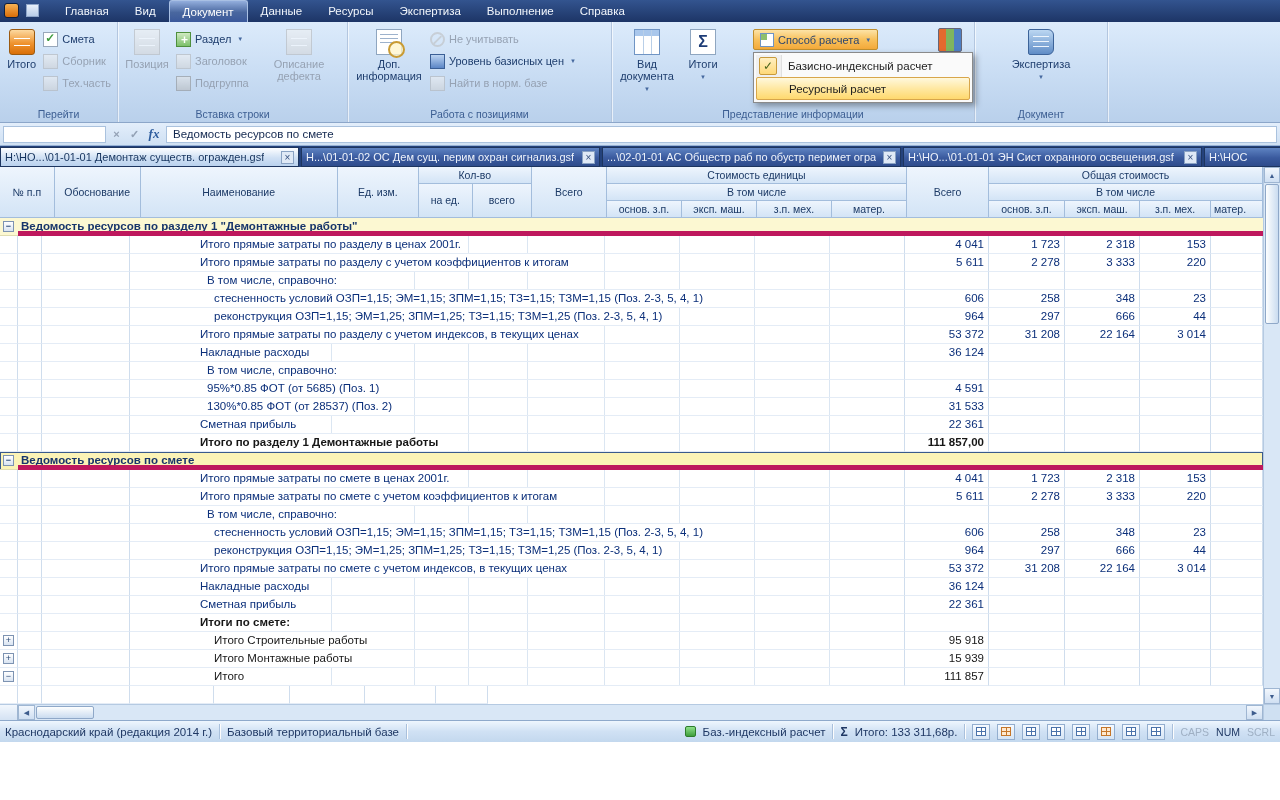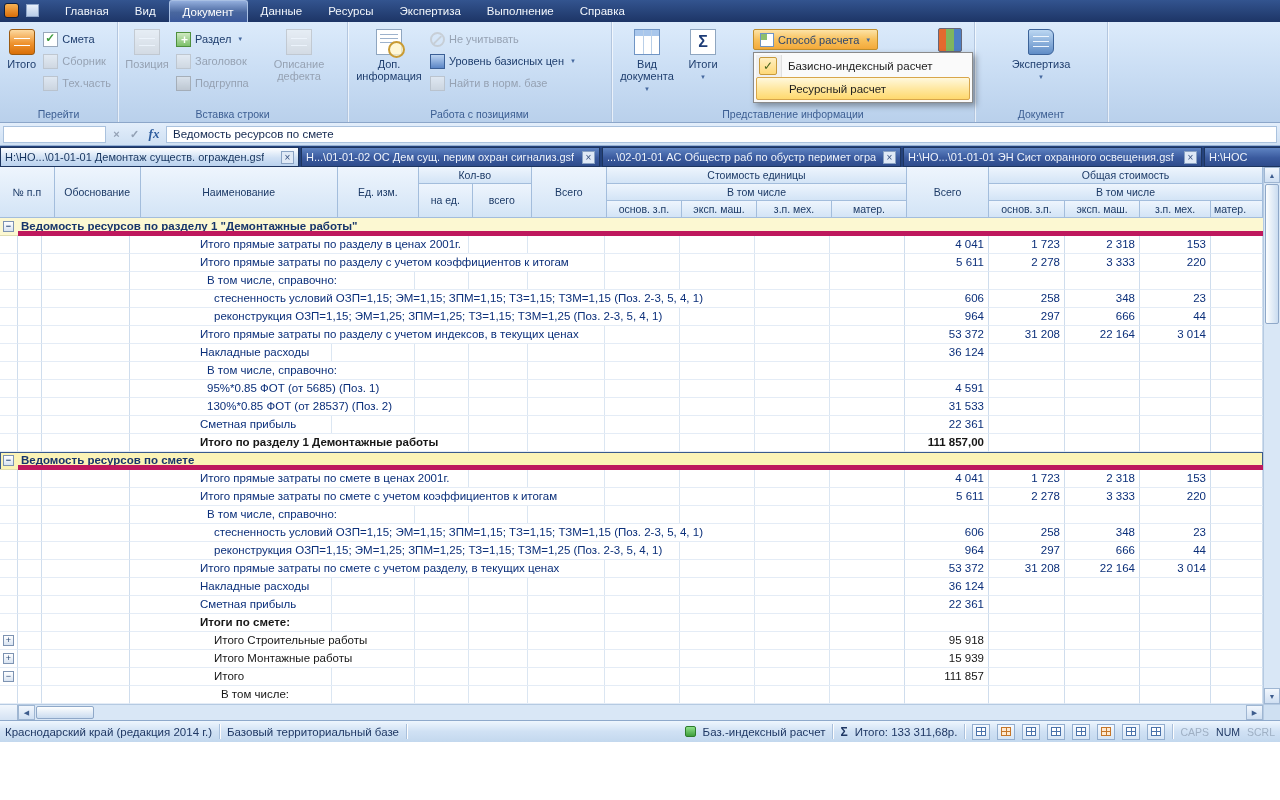--- a/index.html
+++ b/index.html
@@ -563,21 +563,21 @@
         <div class="cell nc c-v2">964</div>
         <div class="cell nc c-o2">297</div>
         <div class="cell nc c-e2">666</div>
         <div class="cell nc c-z2">44</div>
         <div class="cell c-m2"></div>
       </div>
       <div class="trow">
         <div class="cell c-gut"></div>
         <div class="cell c-num"></div>
         <div class="cell c-obosn"></div>
-        <div class="cell c-mid"><span class="lbl" style="padding-left: 70px;">Итого прямые затраты по смете с учетом разделу, в текущих ценах</span></div>
+        <div class="cell c-mid"><span class="lbl" style="padding-left: 70px;">Итого прямые затраты по смете с учетом индексов, в текущих ценах</span></div>
         <div class="cell nc c-v2">53 372</div>
         <div class="cell nc c-o2">31 208</div>
         <div class="cell nc c-e2">22 164</div>
         <div class="cell nc c-z2">3 014</div>
         <div class="cell c-m2"></div>
       </div>
       <div class="trow">
         <div class="cell c-gut"></div>
         <div class="cell c-num"></div>
         <div class="cell c-obosn"></div>
@@ -646,21 +646,20 @@
         <div class="cell nc c-v2">111 857</div>
         <div class="cell nc c-o2"></div>
         <div class="cell nc c-e2"></div>
         <div class="cell nc c-z2"></div>
         <div class="cell c-m2"></div>
       </div>
       <div class="trow black">
         <div class="cell c-gut"></div>
         <div class="cell c-num"></div>
         <div class="cell c-obosn"></div>
-        <div class="cell c-mid"><span class="lbl" style="padding-left: 91px;">В том числе:</span></div>
         <div class="cell nc c-v2"></div>
         <div class="cell nc c-o2"></div>
         <div class="cell nc c-e2"></div>
         <div class="cell nc c-z2"></div>
         <div class="cell c-m2"></div>
       </div>
     </div>
 </div>
 
 <div class="vscroll">

